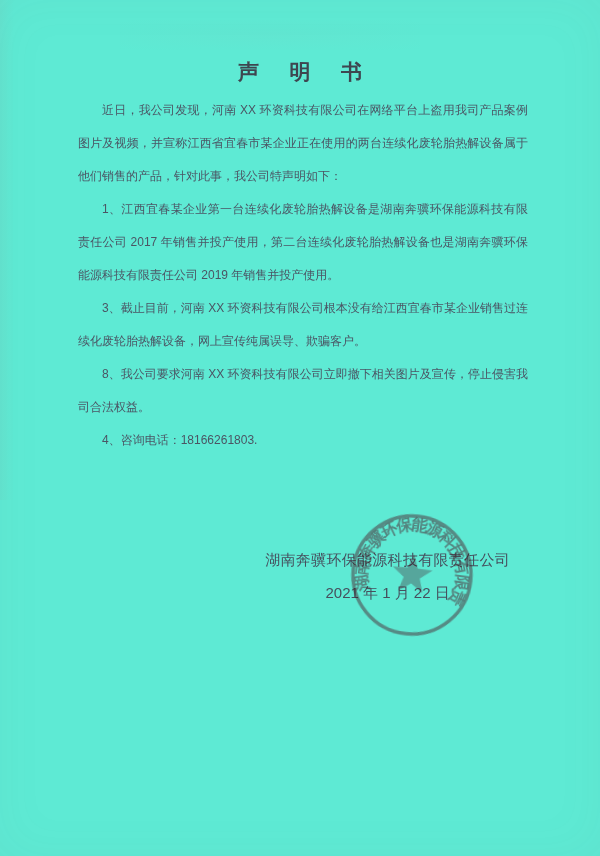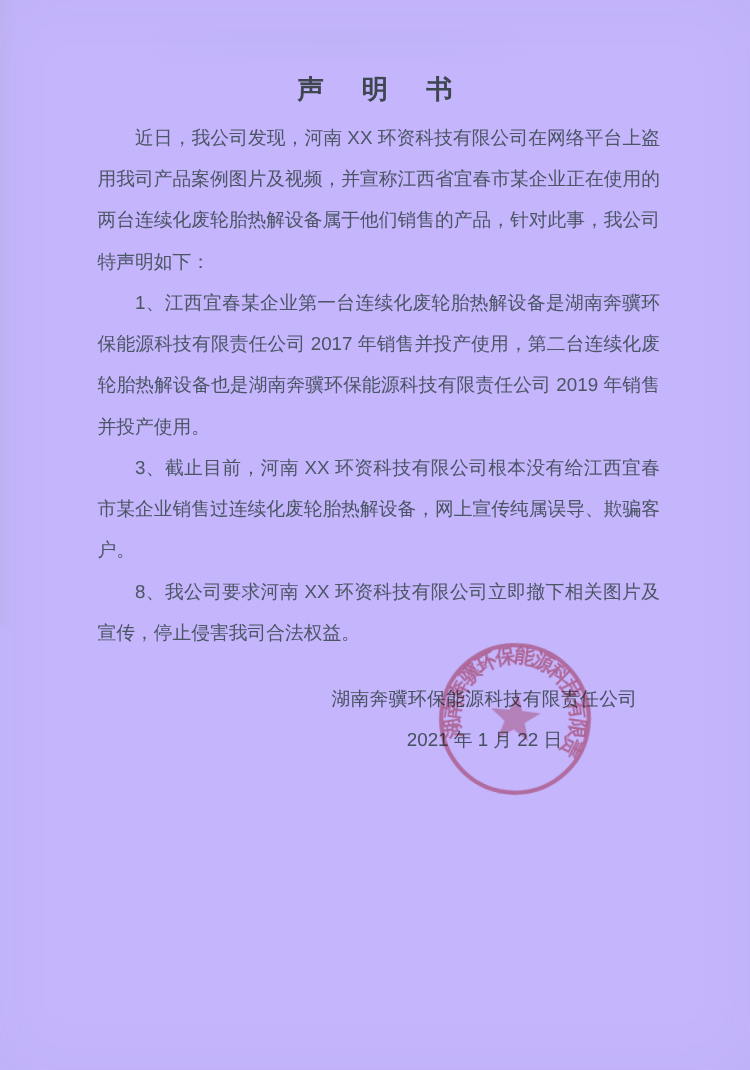--- a/index.html
+++ b/index.html
@@ -1,20 +1,20 @@
 <!DOCTYPE html>
 <html><head>
 <meta charset="utf-8">
 <style>
   html, body { margin: 0; padding: 0; background: #ffffff; }
   .page {
     position: relative;
     width: 600px;
     height: 856px;
-    background: #c4b5fd;
+    background: #5eead4;
     box-shadow: inset 0 0 50px rgba(120,120,115,0.05);
     font-family: "Liberation Sans", sans-serif;
     color: #4b5564;
     overflow: hidden;
   }
   
   .artifact { position: absolute; pointer-events: none; }
   .artifact.a1 { left: 0; top: 180; width: 14px; height: 500px;
     background: linear-gradient(to right, rgba(150,150,145,0.08), rgba(150,150,145,0)); }
   .artifact.a2 { left: 120px; top: 20px; width: 300px; height: 30px;
@@ -26,21 +26,21 @@
     font-size: 21px;
     font-weight: bold;
     color: #3e4650;
     letter-spacing: 1.45em;
     text-indent: 1.45em;
     line-height: 30px;
   }
   .body-text {
     margin-top: 7px;
     padding: 0 72px 0 78px;
-    font-size: 15px;
+    font-size: 12px;
     line-height: 33px;
     text-align: justify;
   }
   .body-text p { margin: 0; text-indent: 2em; }
 
   .signature {
     position: absolute;
     top: 543px;
     right: 90px;
     text-align: center;
@@ -71,20 +71,21 @@
   <div class="artifact a1"></div>
   <div class="artifact a2"></div>
 
   <div class="doc-title">声明书</div>
 
   <div class="body-text">
     <p>近日，我公司发现，河南 XX 环资科技有限公司在网络平台上盗用我司产品案例图片及视频，并宣称江西省宜春市某企业正在使用的两台连续化废轮胎热解设备属于他们销售的产品，针对此事，我公司特声明如下：</p>
     <p>1、江西宜春某企业第一台连续化废轮胎热解设备是湖南奔骥环保能源科技有限责任公司 2017 年销售并投产使用，第二台连续化废轮胎热解设备也是湖南奔骥环保能源科技有限责任公司 2019 年销售并投产使用。</p>
     <p>3、截止目前，河南 XX 环资科技有限公司根本没有给江西宜春市某企业销售过连续化废轮胎热解设备，网上宣传纯属误导、欺骗客户。</p>
     <p>8、我公司要求河南 XX 环资科技有限公司立即撤下相关图片及宣传，停止侵害我司合法权益。</p>
+    <p>4、咨询电话：18166261803.</p>
   </div>
 
   <div class="signature">
     <div class="company">湖南奔骥环保能源科技有限责任公司</div>
     <div class="date">2021 年 1 月 22 日</div>
   </div>
 
   <div class="stamp">
     <svg viewBox="0 0 128 128" xmlns="http://www.w3.org/2000/svg">
       <circle cx="64" cy="64" r="59" fill="none" stroke="#db6b77" stroke-width="3.4" stroke-opacity="0.8"></circle>

